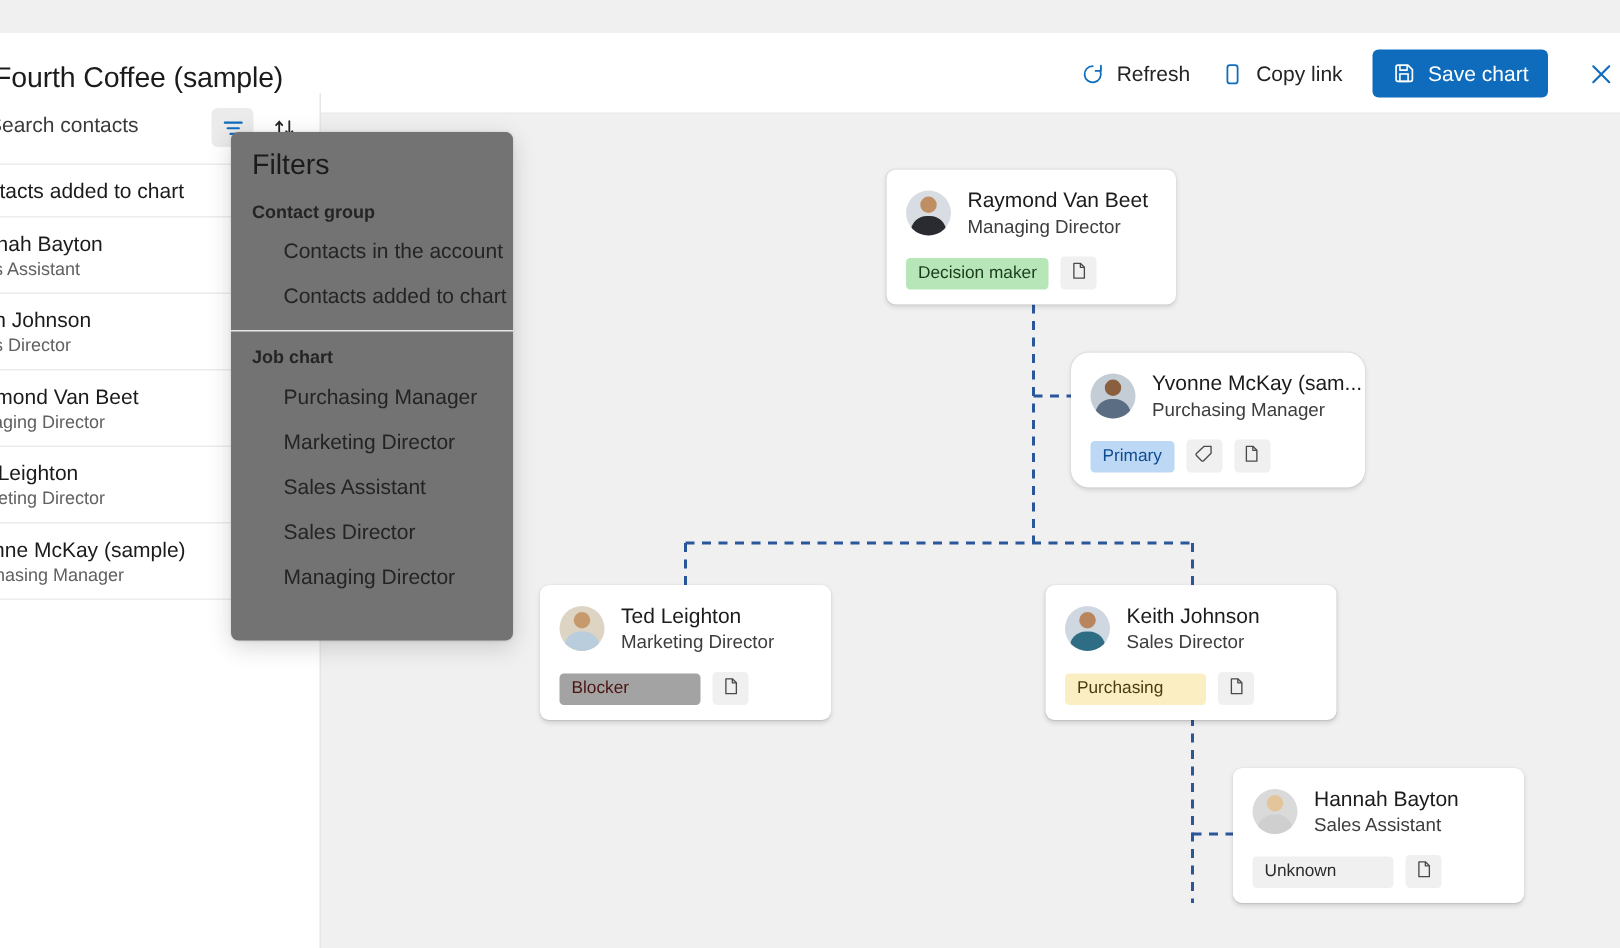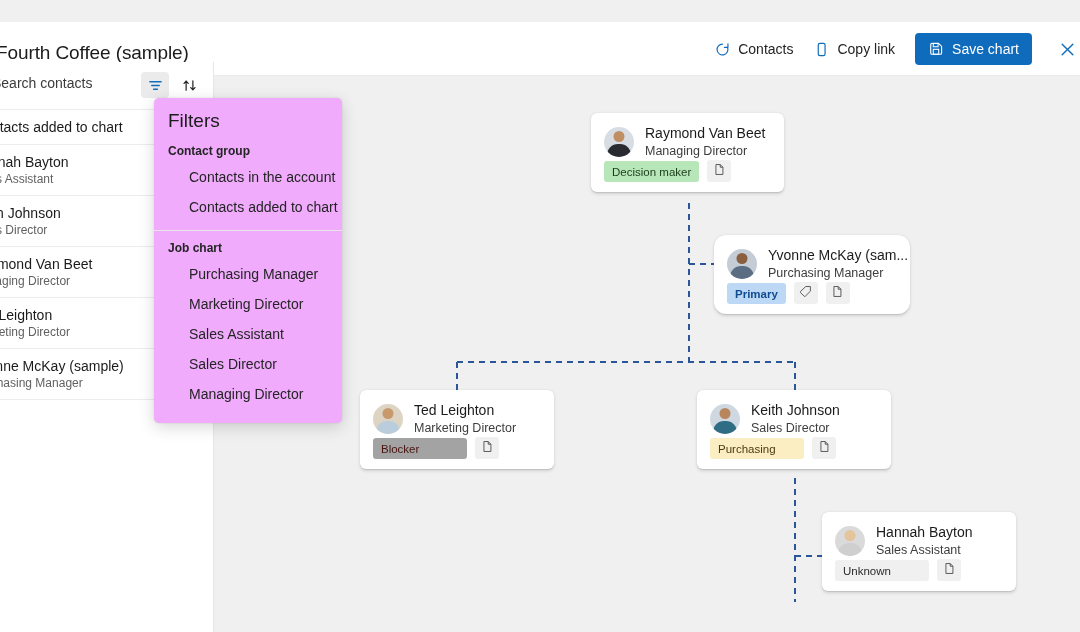--- a/index.html
+++ b/index.html
@@ -75,24 +75,24 @@
   .contact-row {
     height: 51px; border-bottom: 1px solid #ececec;
     display: flex; flex-direction: column; justify-content: center;
     padding-left: 0; margin-left: -28px; cursor: pointer;
   }
   .c-name { font-size: 14px; color: #1b1b1b; line-height: 18px; white-space: nowrap; }
   .c-title { font-size: 12px; color: #616161; line-height: 16px; white-space: nowrap; }
 
   
   .filters {
-    position: absolute; left: 154px; top: 98px; width: 188px;
-    background: #f0abfc; border-radius: 5px;
+    position: absolute; left: 154px; top: 88px; width: 188px;
+    background: #737373; border-radius: 5px;
     box-shadow: 0 4px 16px rgba(0,0,0,0.16), 0 0 2px rgba(0,0,0,0.12);
-    padding: 12px 0 14px 0; z-index: 40;
+    padding: 12px 0 28px 0; z-index: 40;
   }
   .filters-title { font-size: 19px; color: #1b1b1b; padding: 0 14px 4px 14px; }
   .filters-group-label {
     font-size: 12px; font-weight: bold; color: #242424;
     padding: 8px 14px 4px 14px;
   }
   .filters-item {
     font-size: 14px; color: #242424; padding: 7px 14px 7px 35px;
     cursor: pointer; white-space: nowrap;
   }
@@ -112,21 +112,21 @@
   .avatar .head {
     position: absolute; left: 50%; top: 4px; width: 11px; height: 11px;
     border-radius: 50%; transform: translateX(-50%);
   }
   .avatar .body {
     position: absolute; left: 50%; bottom: -3px; width: 24px; height: 16px;
     border-radius: 11px 11px 0 0; transform: translateX(-50%);
   }
   .n-name { font-size: 14px; color: #1b1b1b; line-height: 19px; white-space: nowrap; }
   .n-title { font-size: 12.5px; color: #3d3d3d; line-height: 17px; white-space: nowrap; }
-  .node-bottom { display: flex; align-items: flex-end; gap: 8px; }
+  .node-bottom { display: flex; align-items: center; gap: 8px; margin-top: 11px; }
   .tag {
     height: 21px; border-radius: 3px; display: flex; align-items: center;
     padding: 0 8px; font-size: 11.5px; white-space: nowrap;
   }
   .chip-btn {
     width: 24px; height: 22px; border-radius: 3px; background: #f0f0f0;
     display: flex; align-items: center; justify-content: center;
     cursor: pointer; border: none; flex: none;
   }
 </style>
@@ -140,21 +140,21 @@
 
     <div class="toolbar">
 
       <button class="tb-btn">
         <span>
           <svg class="ico" width="17" height="17" viewBox="0 0 20 20" fill="none">
             <path d="M10 3.6a6.4 6.4 0 1 0 6.1 4.5" stroke="#0f6cbd" stroke-width="1.4" stroke-linecap="round"></path>
             <path d="M16.4 3.2v4.2h-4.2" stroke="#0f6cbd" stroke-width="1.4" stroke-linecap="round" stroke-linejoin="round"></path>
           </svg>
         </span>
-        <span>Contacts</span>
+        <span>Refresh</span>
       </button>
 
       <button class="tb-btn">
         <span>
           <svg class="ico" width="17" height="17" viewBox="0 0 20 20" fill="none">
             <rect x="6.2" y="2.8" width="8" height="14.4" rx="2" stroke="#0f6cbd" stroke-width="1.4"></rect>
           </svg>
         </span>
         <span>Copy link</span>
       </button>
@@ -287,21 +287,21 @@
       <div class="avatar" style="background:#c4ccd6;">
         <div class="head" style="background:#8a5f3d;"></div>
         <div class="body" style="background:#5b6d82;"></div>
       </div>
       <div>
         <div class="n-name">Yvonne McKay (sam...</div>
         <div class="n-title">Purchasing Manager</div>
       </div>
     </div>
     <div class="node-bottom">
-      <div class="tag" style="background:#bcd8f5; color:#0f4c91;font-weight:bold;">Primary</div>
+      <div class="tag" style="background:#bcd8f5; color:#0f4c91;">Primary</div>
       <button class="chip-btn">
         <span>
           <svg width="13" height="13" viewBox="0 0 16 16" fill="none">
             <path d="M8.3 1.9H14v5.7l-6.1 6.1a1.2 1.2 0 0 1-1.7 0L2 9.5a1.2 1.2 0 0 1 0-1.7l6.3-5.9Z" stroke="#4a4a4a" stroke-width="1.1" stroke-linejoin="round"></path>
           </svg>
         </span>
       </button>
       <button class="chip-btn">
         <span>
           <svg width="13" height="13" viewBox="0 0 16 16" fill="none">

